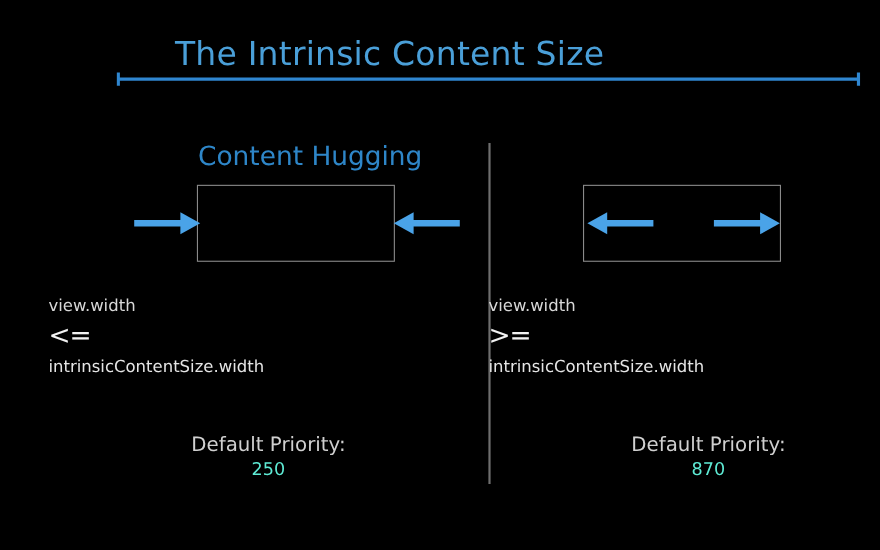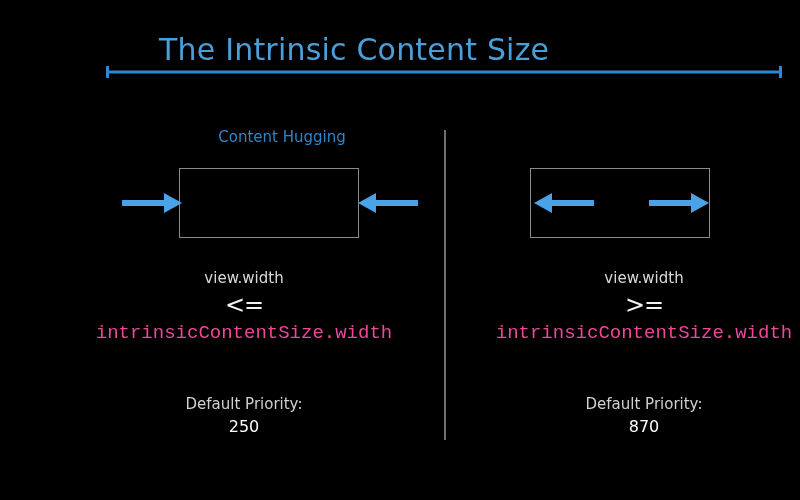--- a/index.html
+++ b/index.html
@@ -63,21 +63,21 @@
   }
   .column.left  { left: 0px; }
   .column.right { left: 400px; }
 
   .column-heading {
     position: absolute;
     top: 128px;
     left: 0;
     width: 476px;
     text-align: center;
-    font-size: 15px;
+    font-size: 24px;
     font-weight: 400;
     color: #2e86c8;
     white-space: nowrap;
   }
 
   
   .box-stage {
     position: absolute;
     top: 160px;
     left: 0;
@@ -106,58 +106,57 @@
   .arrow-left-outer  { left: 78px;  width: 62px; }
   .arrow-right-outer { left: 312px; width: 62px; }
   .arrow-left-inner  { left: 88px;  width: 62px; }
   .arrow-right-inner { left: 205px; width: 62px; }
 
   
   .formula {
     position: absolute;
     left: 0;
     width: 400px;
-    text-align: center;
+    text-align: left;
   }
   .formula .line-top {
     font-size: 15px;
     color: #d8d8d8;
     line-height: 20px;
   }
   .formula .line-op {
     font-size: 24px;
     color: #f2f2f2;
     line-height: 34px;
     letter-spacing: -1px;
   }
   .formula .line-bottom {
-    font-size: 19px;
-    color: #ec4899;
+    font-size: 15px;
+    color: #e5e5e5;
     line-height: 22px;
-    font-family: Liberation Mono, monospace;
   }
   .column.left  .formula { top: 268px; }
   .column.right .formula { top: 268px; }
 
   
   .priority {
     position: absolute;
     left: 0;
     width: 400px;
     top: 394px;
     text-align: center;
   }
   .priority .priority-label {
-    font-size: 15px;
+    font-size: 18px;
     color: #d0d0d0;
     line-height: 21px;
   }
   .priority .priority-value {
     font-size: 16px;
-    color: #ffffff;
+    color: #5eead4;
     line-height: 23px;
   }
 </style>
 </head>
 <body>
 
 <div class="slide">
 
   <div class="slide-title">The Intrinsic Content Size</div>
 

